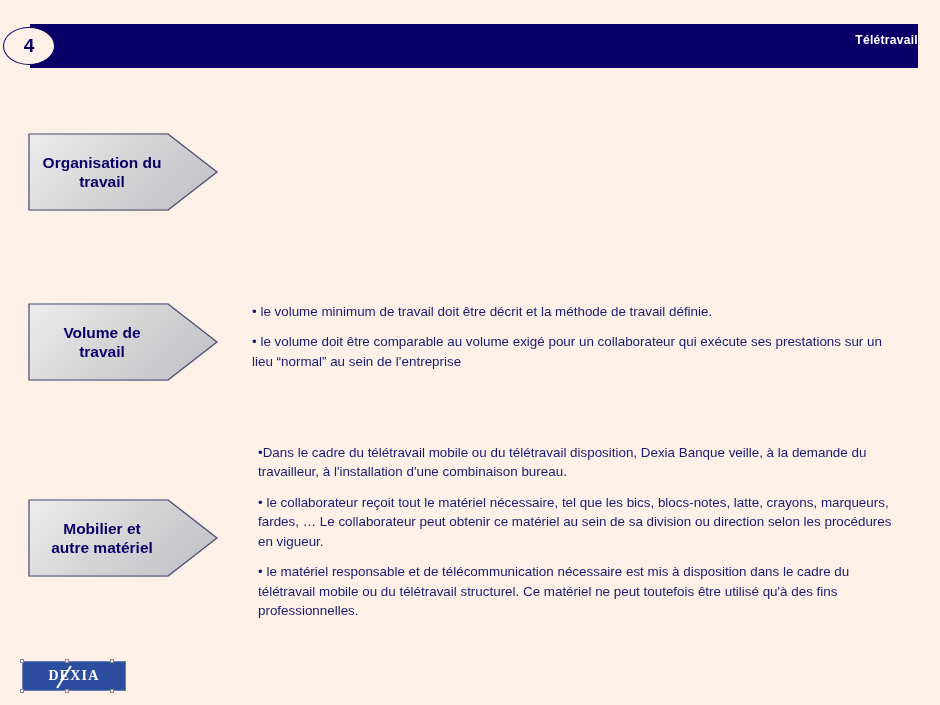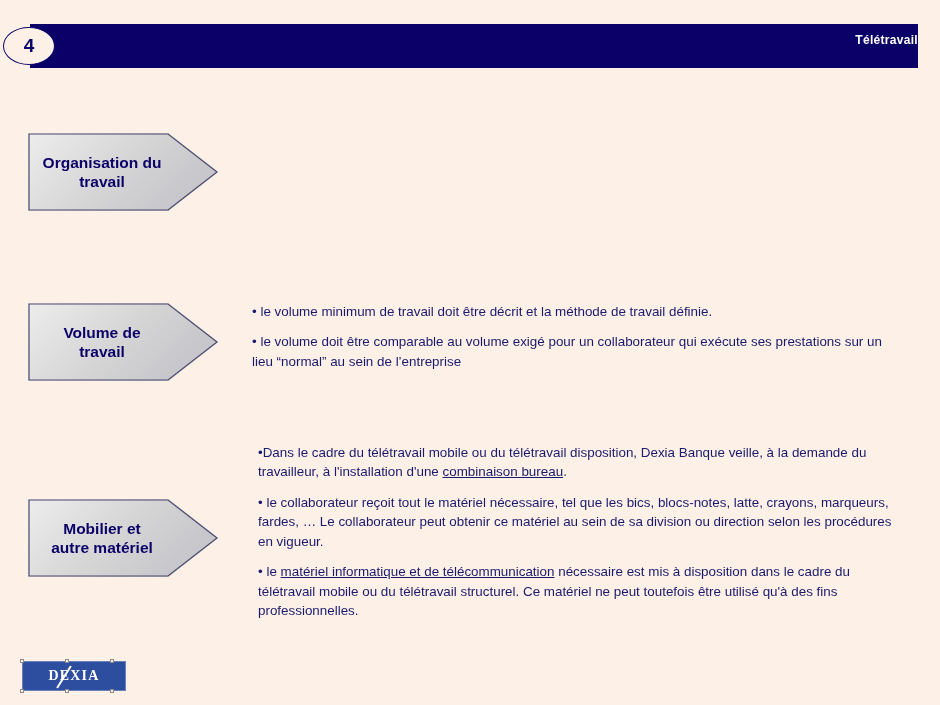--- a/index.html
+++ b/index.html
@@ -107,21 +107,21 @@
   .para {
     position: absolute;
     color: #1A1A6E;
     font-size: 13.4px;
     line-height: 1.45;
   }
   .para p {
     margin: 0 0 11px 0;
   }
   .para p:last-child { margin-bottom: 0; }
-  .u { text-decoration: underline; }
+  .u { }
 
   #block1 { left: 256px; top: 133px; width: 646px; }
   #block2 { left: 252px; top: 266px; width: 652px; margin-top: 36px; }
   #block3 { left: 258px; top: 443px; width: 638px; }
 
   
   .logo {
     position: absolute;
     left: 22px;
     top: 661px;
@@ -213,21 +213,21 @@
   </div>
 
   <div class="para" id="block3">
     <p>
       <span>•Dans le cadre du télétravail mobile ou du télétravail disposition, Dexia Banque veille, à la demande du travailleur, à l'installation d'une </span><span class="u">combinaison bureau</span><span>.</span>
     </p>
     <p>
       <span>• le collaborateur reçoit tout le matériel nécessaire, tel que les bics, blocs-notes, latte, crayons, marqueurs, fardes, … Le collaborateur peut obtenir ce matériel au sein de sa division ou direction selon les procédures en vigueur.</span><span class="u"></span><span></span>
     </p>
     <p>
-      <span>• le </span><span class="u">matériel informatique et de télécommunication</span><span> nécessaire est mis à disposition dans le cadre du télétravail mobile ou du télétravail structurel. Ce matériel ne peut toutefois être utilisé qu'à des fins professionnelles.</span>
+      <span>• le </span><span class="u">matériel responsable et de télécommunication</span><span> nécessaire est mis à disposition dans le cadre du télétravail mobile ou du télétravail structurel. Ce matériel ne peut toutefois être utilisé qu'à des fins professionnelles.</span>
     </p>
   </div>
 
   <div class="logo">
     <div class="logo-text">DEXIA</div>
     <div class="logo-slash"></div>
   </div>
   <div class="logo-handle" style="left:20px; top:659px;"></div>
   <div class="logo-handle" style="left:65px; top:659px;"></div>
   <div class="logo-handle" style="left:110px; top:659px;"></div>

